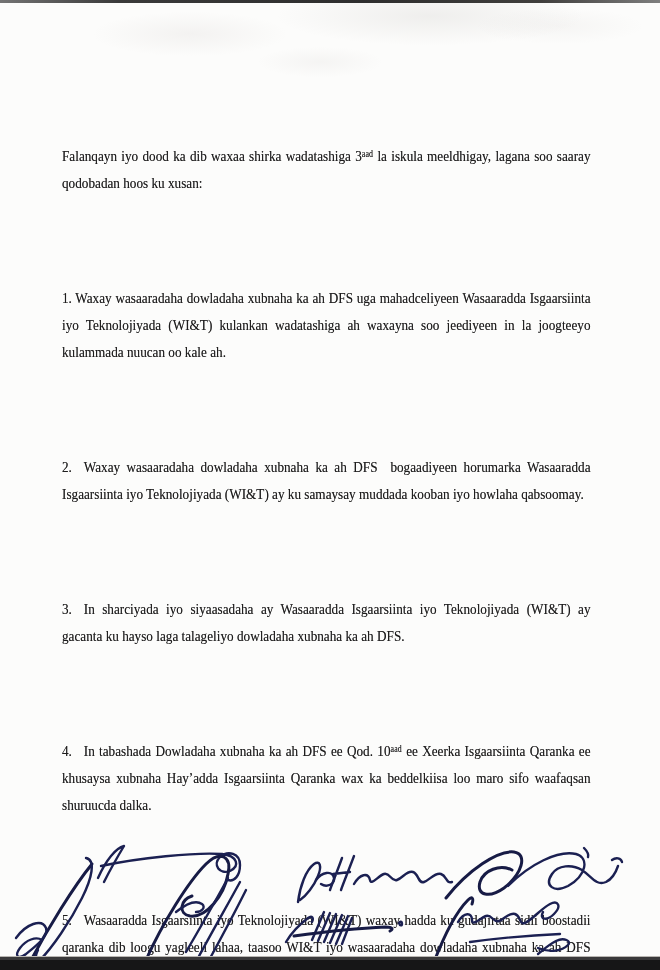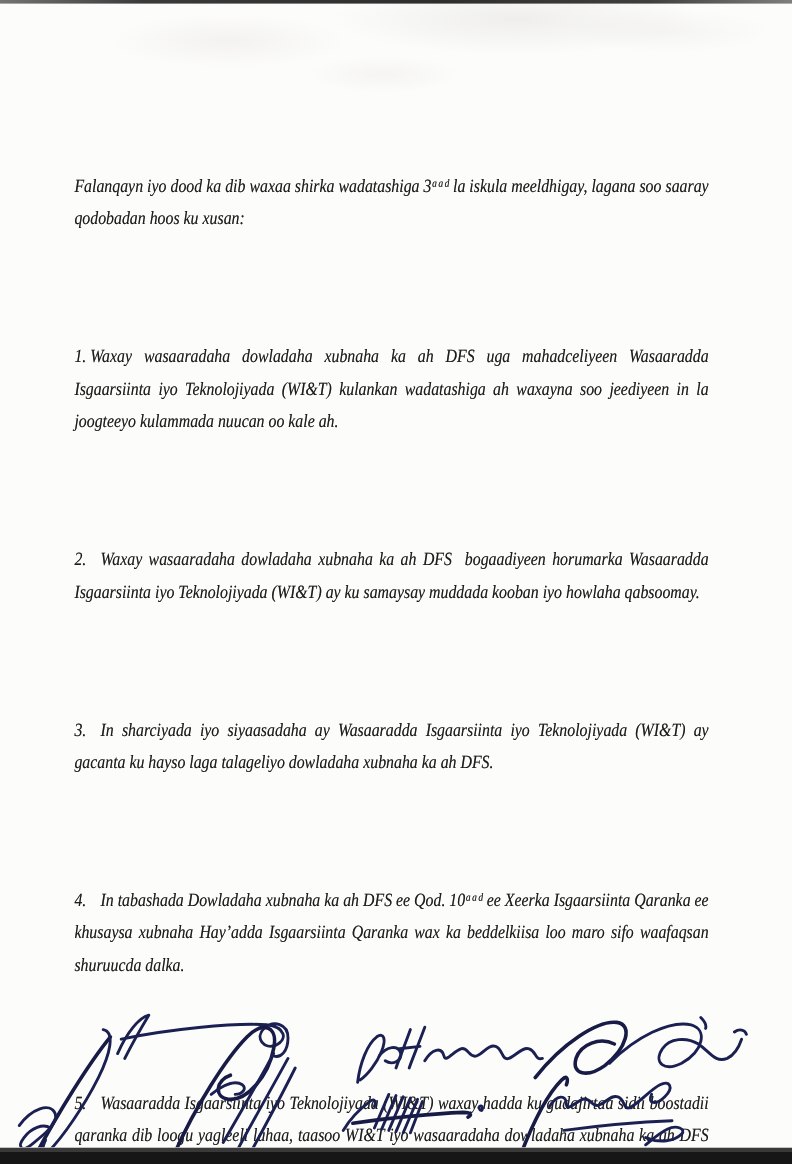--- a/index.html
+++ b/index.html
@@ -9,21 +9,20 @@
     font-family:"Liberation Serif","DejaVu Serif",serif;
   }
   .scan{
     position:absolute;inset:0;
     background:
       radial-gradient(140px 32px at 190px 34px, rgba(165,155,152,0.10), transparent 70%),
       radial-gradient(220px 42px at 430px 16px, rgba(150,145,140,0.13), transparent 70%),
       radial-gradient(90px 22px at 320px 62px, rgba(160,152,148,0.08), transparent 70%),
       radial-gradient(120px 26px at 560px 26px, rgba(160,152,148,0.07), transparent 70%),
       #fcfcfb;
-    font-style: italic;
   }
   .top-edge{
     position:absolute;left:0;top:0;width:660px;height:3px;
     background:linear-gradient(90deg, rgba(70,70,70,.75), #3a3a3a 18%, #2e2e2e 55%, #403f3d 82%, rgba(95,95,95,.8));
   }
   .bottom-edge{
     position:absolute;left:0;bottom:0;width:660px;height:14px;
     background:linear-gradient(180deg,#b9b6b2 0 1px,#3a393a 1px 4px,#161617 4px 100%);
   }
   .content{

